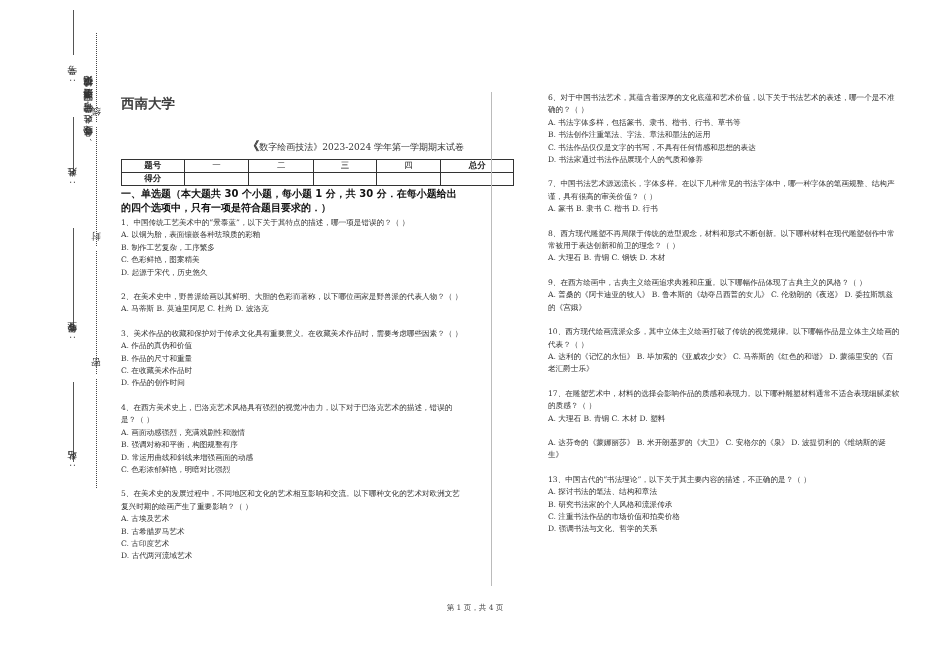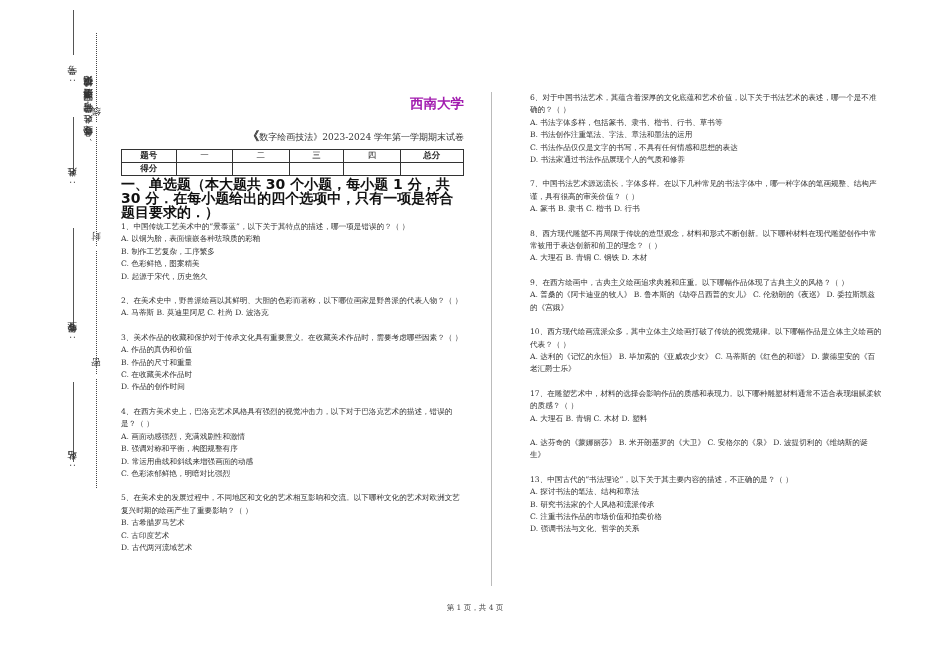--- a/index.html
+++ b/index.html
@@ -36,49 +36,49 @@
       transform: rotate(180deg);
       font-size: 9.5px;
       color: #333;
       background: #fff;
       padding: 2px 0;
       font-family: "DejaVu Sans", "Liberation Sans", sans-serif;
     }
 
     
     .col-left { position: absolute; left: 121px; top: 95px; width: 343px; }
-    .col-right { position: absolute; left: 530px; top: 92px; width: 352px; }
+    .col-right { position: absolute; left: 548px; top: 92px; width: 352px; }
     .col-divider {
       position: absolute; left: 491px; top: 92px; height: 494px;
       border-left: 1px solid #bbb;
     }
 
     .uni-title {
-      text-align: right; font-family: "DejaVu Sans", "Liberation Sans", sans-serif;
-      font-weight: bold; font-size: 13.5px; color: #a21caf; margin-left: 0px;
-      margin-bottom: 15px;
+      text-align: left; font-family: "DejaVu Sans", "Liberation Sans", sans-serif;
+      font-weight: bold; font-size: 13.5px; color: #404040; margin-left: 0px;
+      margin-bottom: 25px;
     }
     .subtitle {
       text-align: right; font-size: 9px; color: #333; margin-bottom: 4px;
     }
     .subtitle .bigq { font-size: 12px; font-weight: bold; }
 
     table.score {
-      width: 343px; border-collapse: collapse; font-size: 8.5px;
+      width: 393px; border-collapse: collapse; font-size: 8.5px;
       font-family: "DejaVu Sans", "Liberation Sans", sans-serif;
     }
     table.score td {
       border: 1px solid #333; text-align: center; height: 12px; padding: 0;
       color: #222;
     }
     table.score td.hdr { font-weight: bold; }
 
     .section-head {
       font-family: "DejaVu Sans", "Liberation Sans", sans-serif;
-      font-weight: bold; font-size: 14px; line-height: 14px; color: #111;
+      font-weight: bold; font-size: 10px; line-height: 14px; color: #111;
       margin-top: 1px; margin-bottom: 2px;
     }
 
     .q { font-size: 7.6px; line-height: 12.4px; color: #333; }
     .q .stem { display: block; }
     .q .opt { display: block; }
     .q-gap { height: 12px; }
   </style>
 </head>
 <body>
@@ -161,20 +161,21 @@
       <span class="stem">4、在西方美术史上，巴洛克艺术风格具有强烈的视觉冲击力，以下对于巴洛克艺术的描述，错误的是？（ ）</span>
       <span class="opt">A. 画面动感强烈，充满戏剧性和激情</span>
       <span class="opt">B. 强调对称和平衡，构图规整有序</span>
       <span class="opt">D. 常运用曲线和斜线来增强画面的动感</span>
       <span class="opt">C. 色彩浓郁鲜艳，明暗对比强烈</span>
     </div>
     <div class="q-gap"></div>
 
     <div class="q">
       <span class="stem">5、在美术史的发展过程中，不同地区和文化的艺术相互影响和交流。以下哪种文化的艺术对欧洲文艺复兴时期的绘画产生了重要影响？（ ）</span>
+      <span class="opt">A. 古埃及艺术</span>
       <span class="opt">B. 古希腊罗马艺术</span>
       <span class="opt">C. 古印度艺术</span>
       <span class="opt">D. 古代两河流域艺术</span>
     </div>
   </div>
 
   <div class="col-divider"></div>
 
   <div class="col-right">
 

